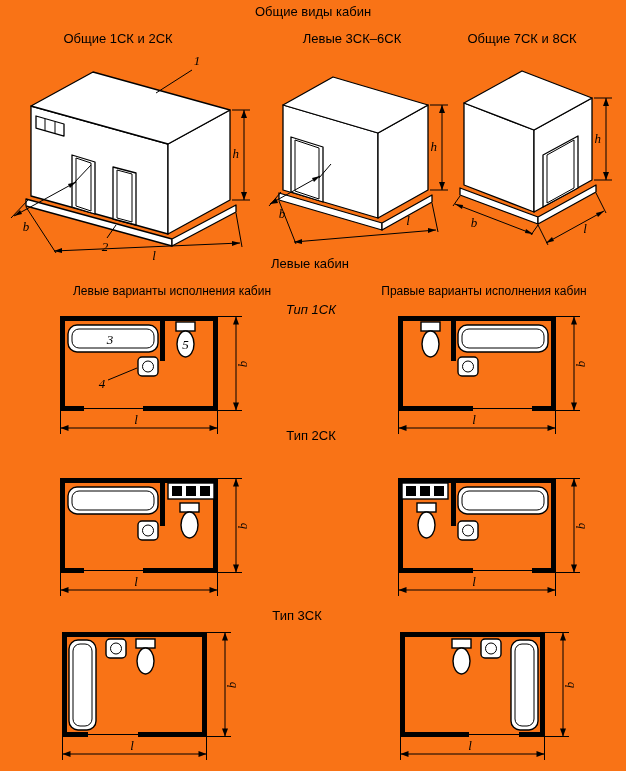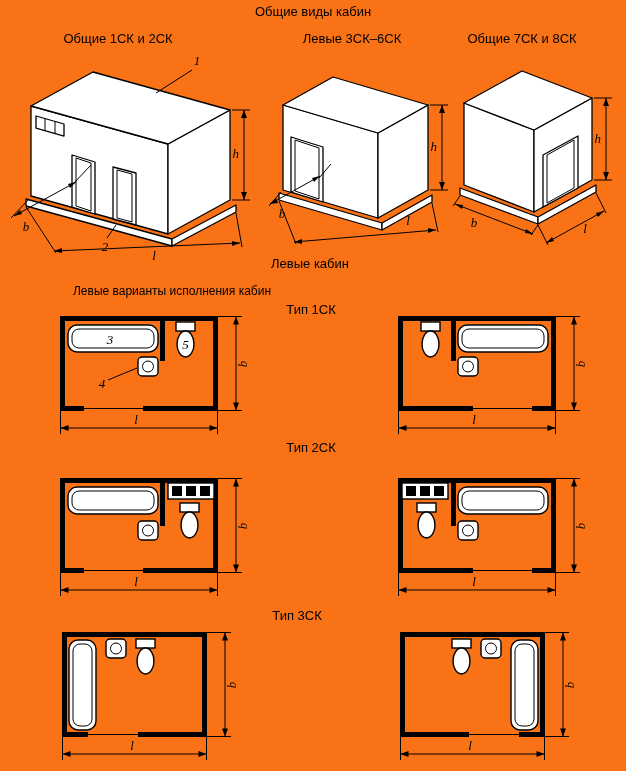--- a/index.html
+++ b/index.html
@@ -21,22 +21,23 @@
 <body>
 
 <div class="page">
 
   <div class="t" style="left:313px; top:4px;">Общие виды кабин</div>
   <div class="t" style="left:118px; top:31px;">Общие 1СК и 2СК</div>
   <div class="t" style="left:352px; top:31px;">Левые 3СК–6СК</div>
   <div class="t" style="left:522px; top:31px;">Общие 7СК и 8СК</div>
   <div class="t" style="left:310px; top:256px;">Левые кабин</div>
   <div class="t2" style="left:146px; top:284px;margin-left:26px;">Левые варианты исполнения кабин</div>
-  <div class="t" style="left:311px; top:302px;">Тип 1СК</div>
-  <div class="t" style="left:311px; top:440px;">Тип 2СК</div>
+  <div class="t2" style="left:484px; top:284px;">Правые варианты исполнения кабин</div>
+  <div class="t" style="left:311px; top:302px;font-style:italic;">Тип 1СК</div>
+  <div class="t" style="left:311px; top:428px;">Тип 2СК</div>
   <div class="t" style="left:297px; top:608px;">Тип 3СК</div>
 
   <svg style="left:6px; top:46px;" width="252" height="215" viewBox="0 0 252 215">
     <g>
       <polygon class="face" points="20,153 166,193 166,200 20,160"></polygon>
       <polygon class="face" points="166,193 230,159 230,166 166,200"></polygon>
     </g>
     <g>
       <polygon class="face" points="25,150 162,188 162,98 25,60"></polygon>
       <polygon class="face" points="162,188 224,154 224,64 162,98"></polygon>

